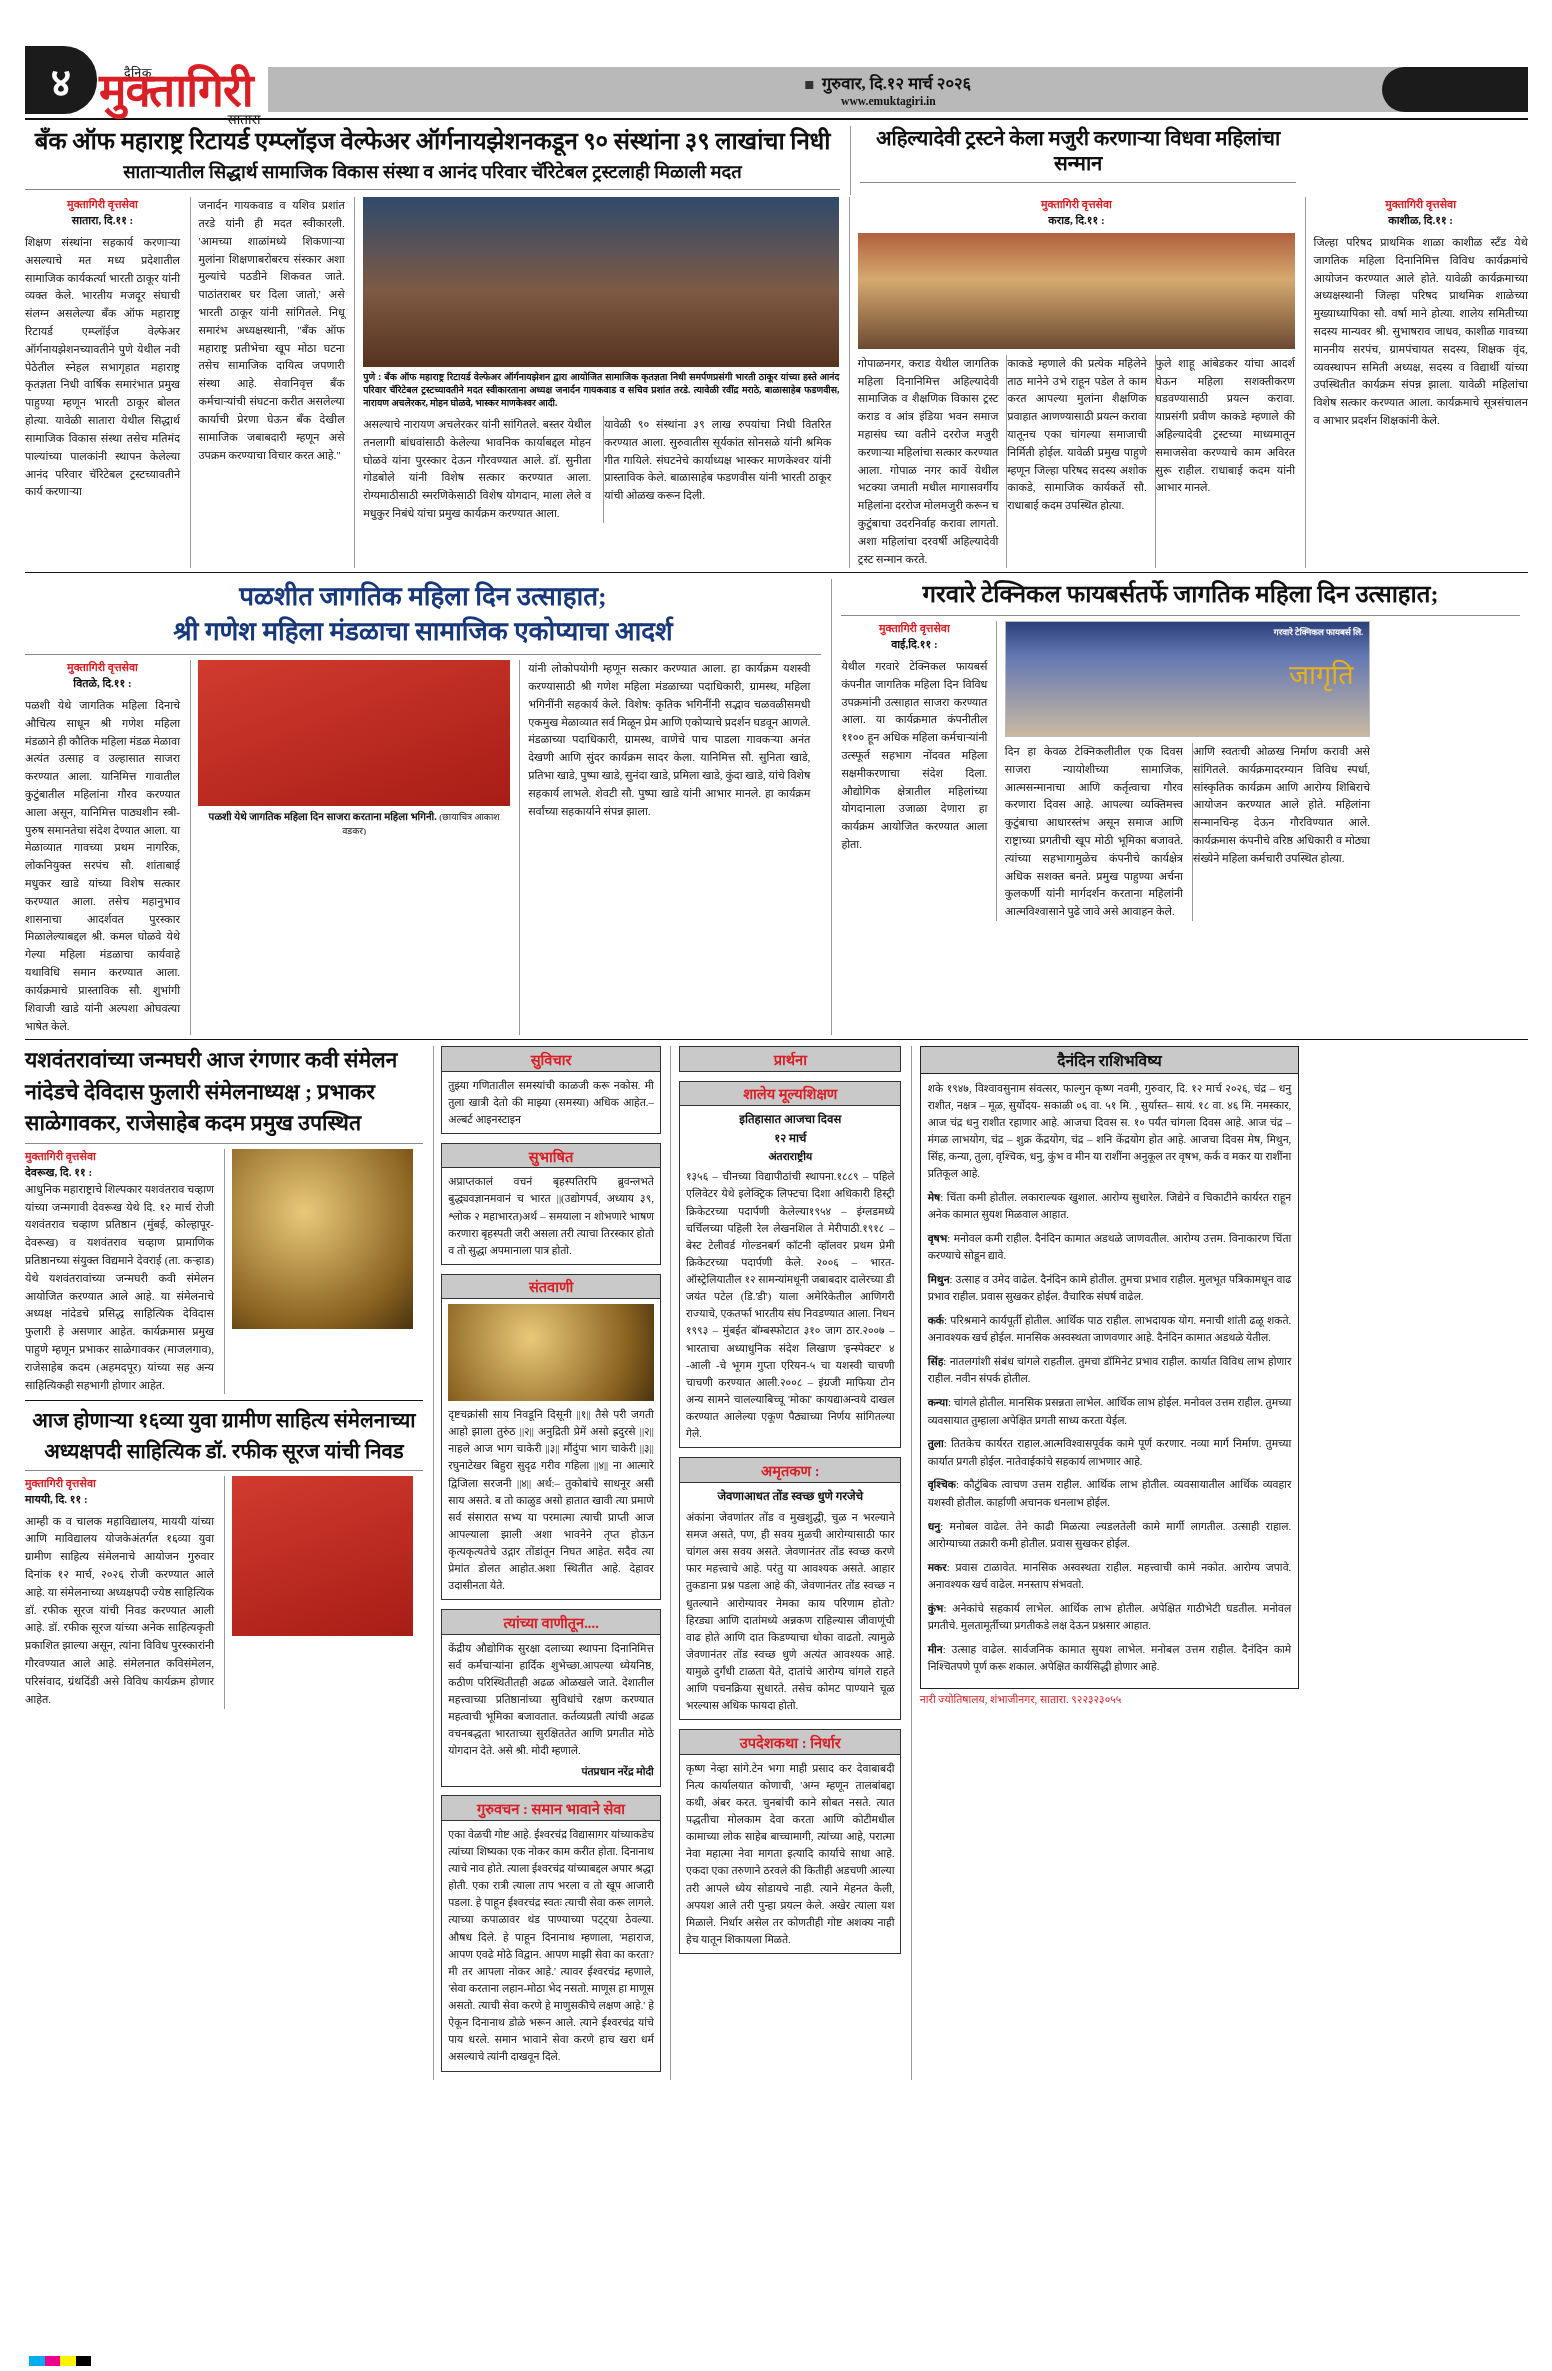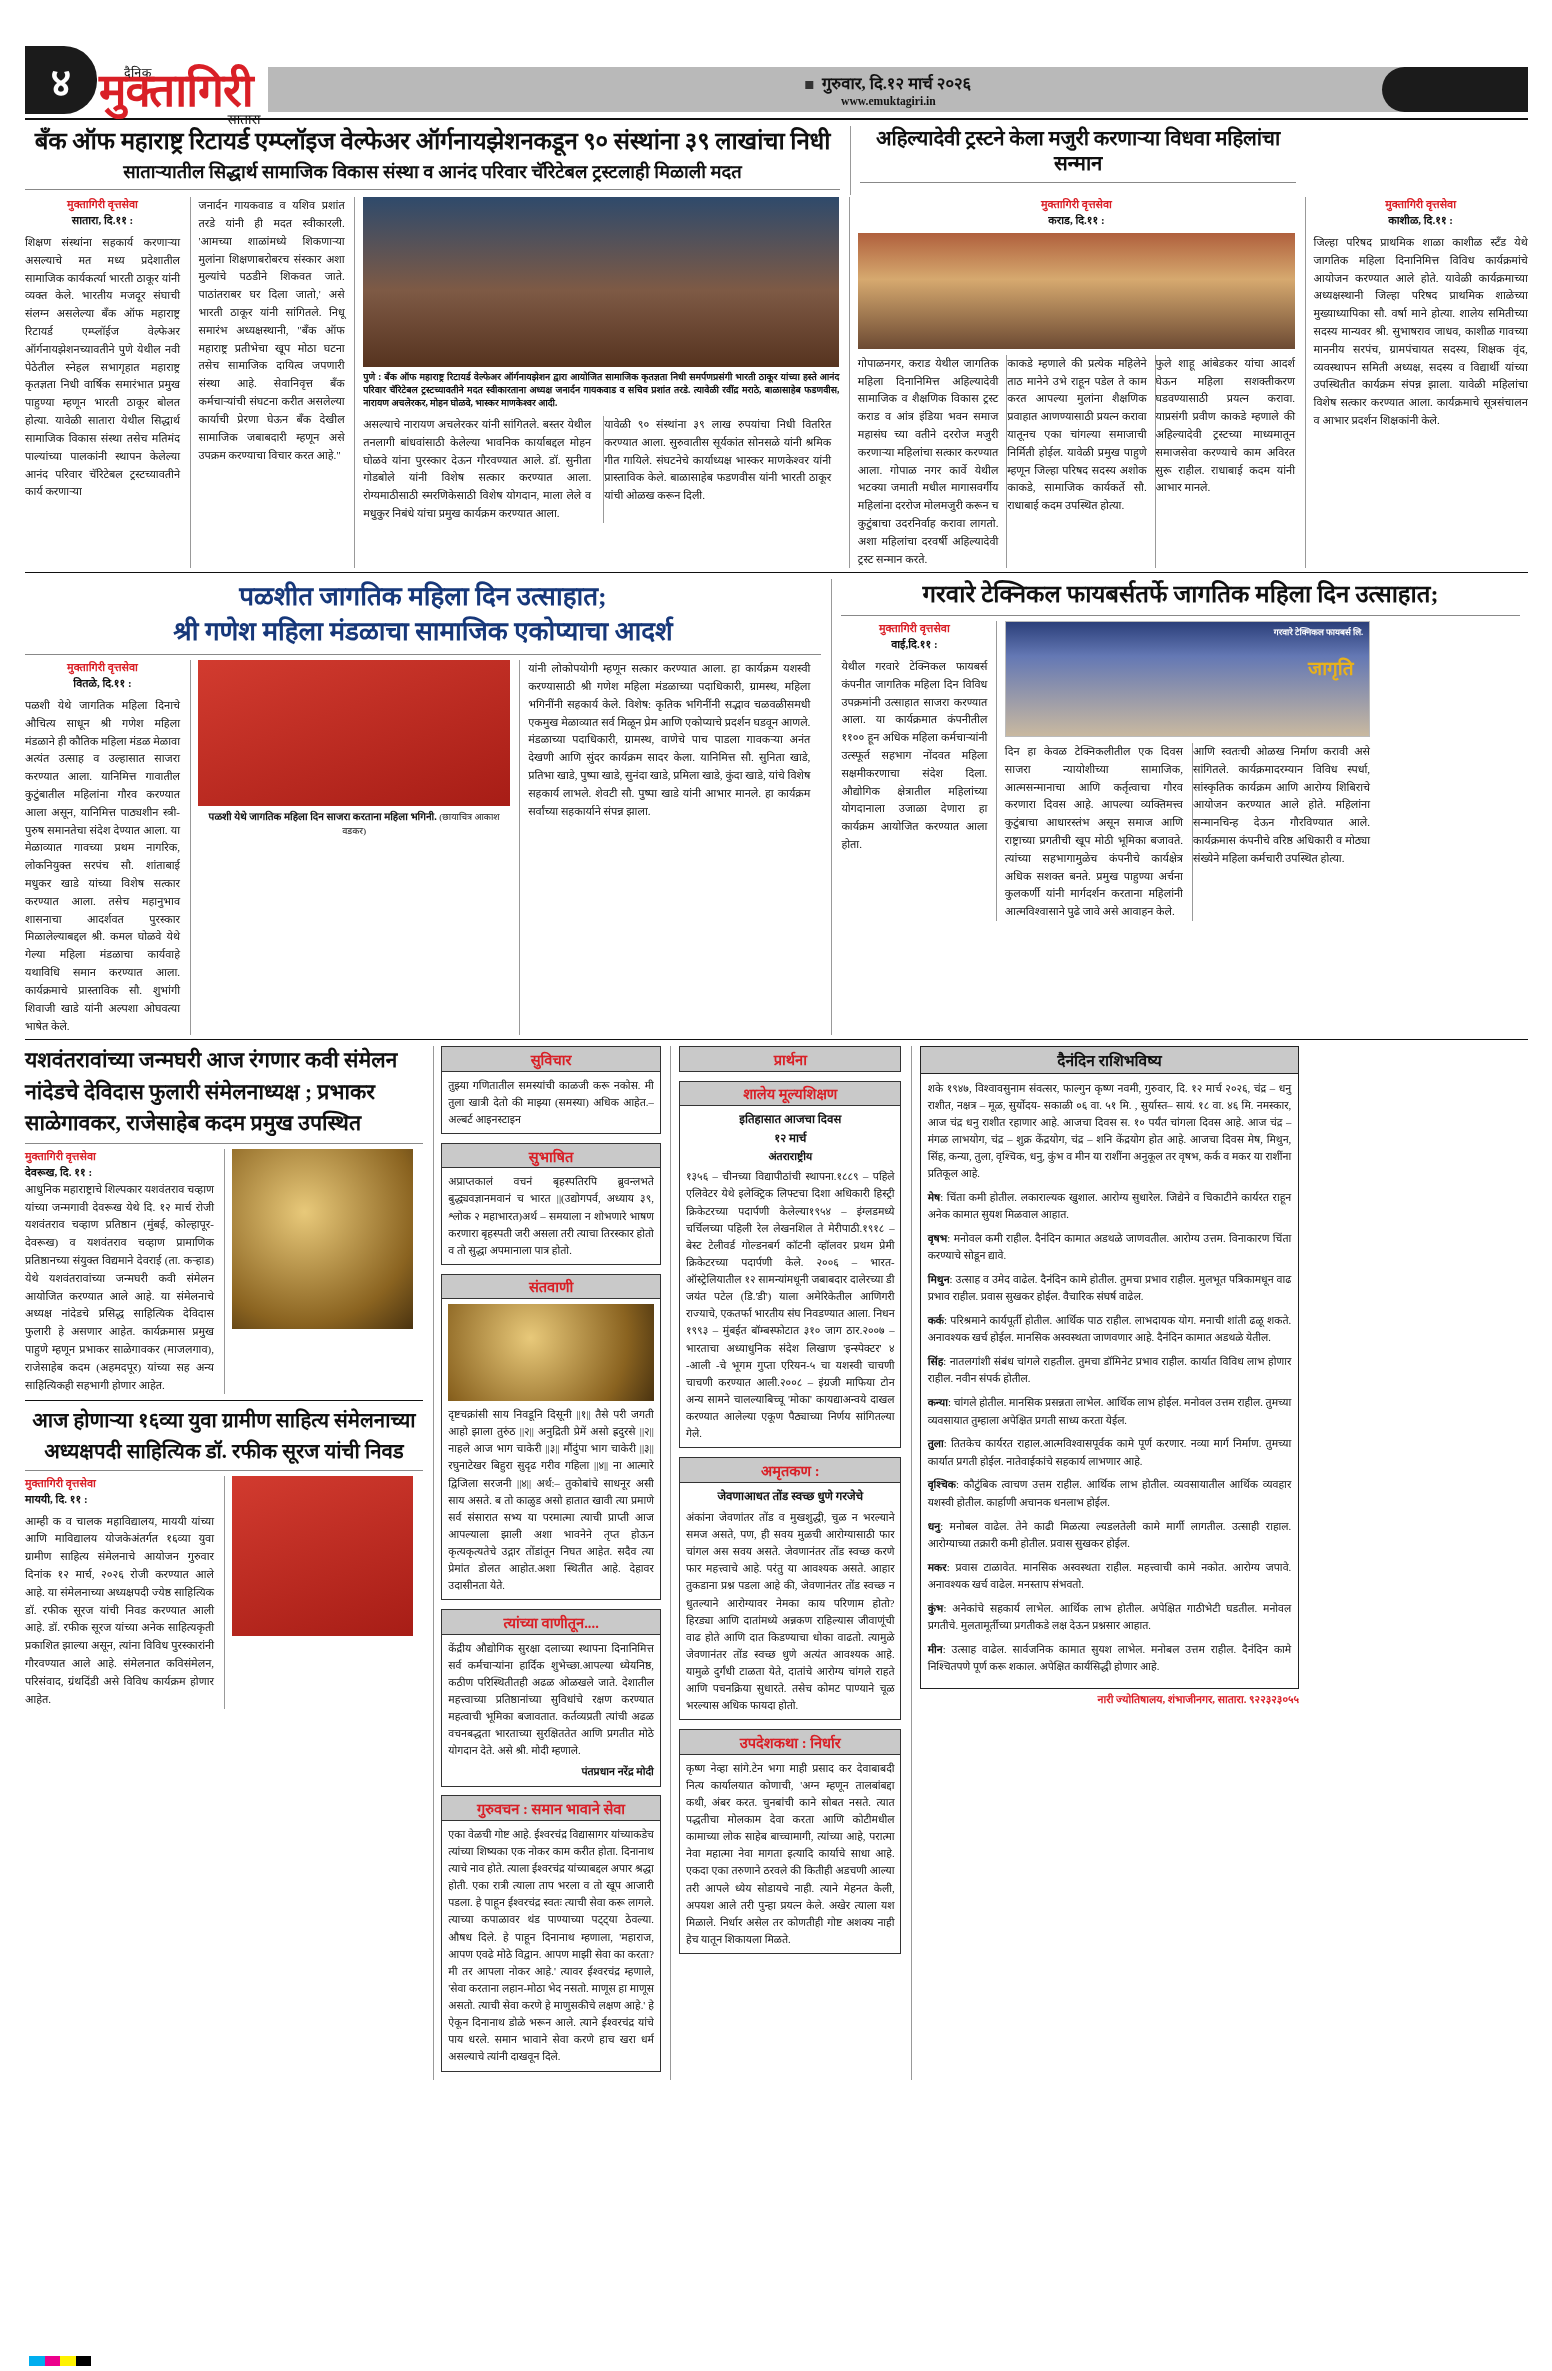--- a/index.html
+++ b/index.html
@@ -64,21 +64,21 @@
     font-size:14.6px; font-weight:bold; padding:1.9px 0; margin-bottom:0;
   }
   .boxbody { border:1px solid #333; border-top:none; padding:4.9px 5.8px; font-size:10.7px; line-height:1.6; text-align:justify;}
   .boxwrap { margin-bottom:8.7px; }
   .boxhead-red { color:#d91f26; }
 
   .zodiac-title { text-align:center; font-size:15.5px; font-weight:bold; background:#c9c9c9; border:1px solid #222; padding:1.9px 0; }
   .zodiac-body { border:1px solid #222; border-top:none; padding:5.8px 6.8px; font-size:10.7px; line-height:1.6; text-align:justify;}
   .zodiac-body p { margin-bottom:6.8px; }
   .zodiac-body b { font-weight:bold; }
-  .zodiac-foot { text-align:right; color:#d91f26; font-size:10.7px; font-weight:bold; padding-top:3.9px;}
+  .zodiac-foot { text-align:left; color:#d91f26; font-size:10.7px; font-weight:normal; padding-top:3.9px;}
 
   
   .cmyk { position:absolute; left:29px; bottom:5.8px; display:flex; }
   .cmyk span { width:15.5px; height:10.7px; display:block; }
 
   .fullrule { border-top:1.9px solid #111; margin:5.8px 0; }
   .thinrule { border-top:1px solid #888; margin:4.9px 0; }
 
   .imgph { background: linear-gradient(160deg,#9aa7b4,#6f7f90 45%,#45505c); }
   .imgph.red  { background: linear-gradient(160deg,#d23b2f,#a71d16); }
@@ -239,21 +239,21 @@
             <div class="body-txt" style="margin-top:4.9px;">येथील गरवारे टेक्निकल फायबर्स कंपनीत जागतिक महिला दिन विविध उपक्रमांनी उत्साहात साजरा करण्यात आला. या कार्यक्रमात कंपनीतील ११०० हून अधिक महिला कर्मचाऱ्यांनी उत्स्फूर्त सहभाग नोंदवत महिला सक्षमीकरणाचा संदेश दिला.
 
 औद्योगिक क्षेत्रातील महिलांच्या योगदानाला उजाळा देणारा हा कार्यक्रम आयोजित करण्यात आला होता.</div>
           </div>
 
           <div style="width:374px;" class="vsep">
             <div style="padding-left:7.8px;">
               <div class="photo" style="height:116px; position:relative; background:#e7e7f5; border:1px solid #bbb;">
                 <div style="position:absolute; inset:0; background:linear-gradient(180deg,#2b3f7a 0%,#6478b4 30%,#c9b9a0 100%);"></div>
                 <div style="position:absolute; right:5.8px; top:3.9px; font-size:8.7px; color:#fff; font-weight:bold;">गरवारे टेक्निकल फायबर्स लि.</div>
-                <div style="position:absolute; right:15.5px; top:33px; font-size:19px; color:#e8b11c; font-weight:bold;">जागृति</div>
+                <div style="position:absolute; right:15.5px; top:33px; font-size:27px; color:#e8b11c; font-weight:normal;">जागृति</div>
               </div>
               <div style="display:flex; gap:9px; margin-top:5.8px;">
                 <div style="width:180px;" class="body-txt">दिन हा केवळ टेक्निकलीतील एक दिवस साजरा न्यायोशीच्या सामाजिक, आत्मसन्मानाचा आणि कर्तृत्वाचा गौरव करणारा दिवस आहे. आपल्या व्यक्तिमत्त्व कुटुंबाचा आधारस्तंभ असून समाज आणि राष्ट्राच्या प्रगतीची खूप मोठी भूमिका बजावते. त्यांच्या सहभागामुळेच कंपनीचे कार्यक्षेत्र अधिक सशक्त बनते.
 
 प्रमुख पाहुण्या अर्चना कुलकर्णी यांनी मार्गदर्शन करताना महिलांनी आत्मविश्वासाने पुढे जावे असे आवाहन केले.</div>
                 <div style="width:180px;" class="body-txt vsep">आणि स्वतःची ओळख निर्माण करावी असे सांगितले. कार्यक्रमादरम्यान विविध स्पर्धा, सांस्कृतिक कार्यक्रम आणि आरोग्य शिबिराचे आयोजन करण्यात आले होते. महिलांना सन्मानचिन्ह देऊन गौरविण्यात आले.
 
 कार्यक्रमास कंपनीचे वरिष्ठ अधिकारी व मोठ्या संख्येने महिला कर्मचारी उपस्थित होत्या.</div>
               </div>
             </div>

